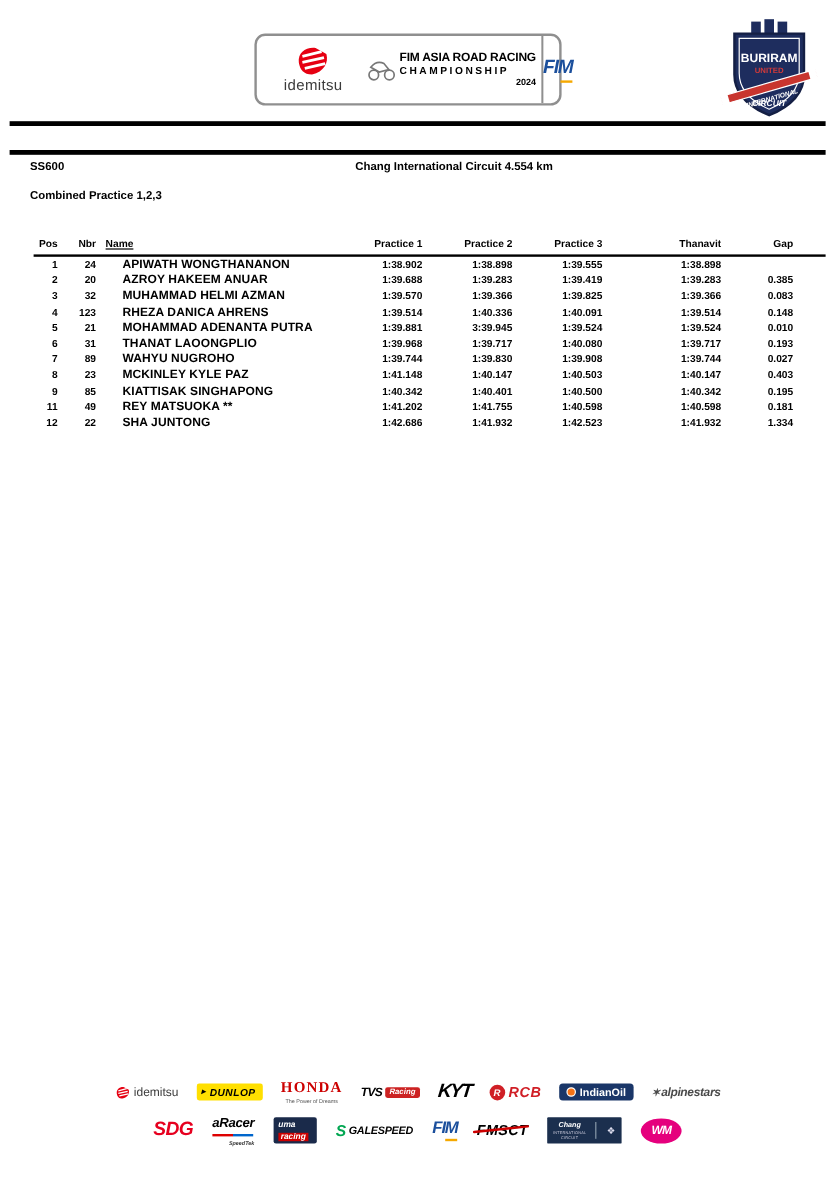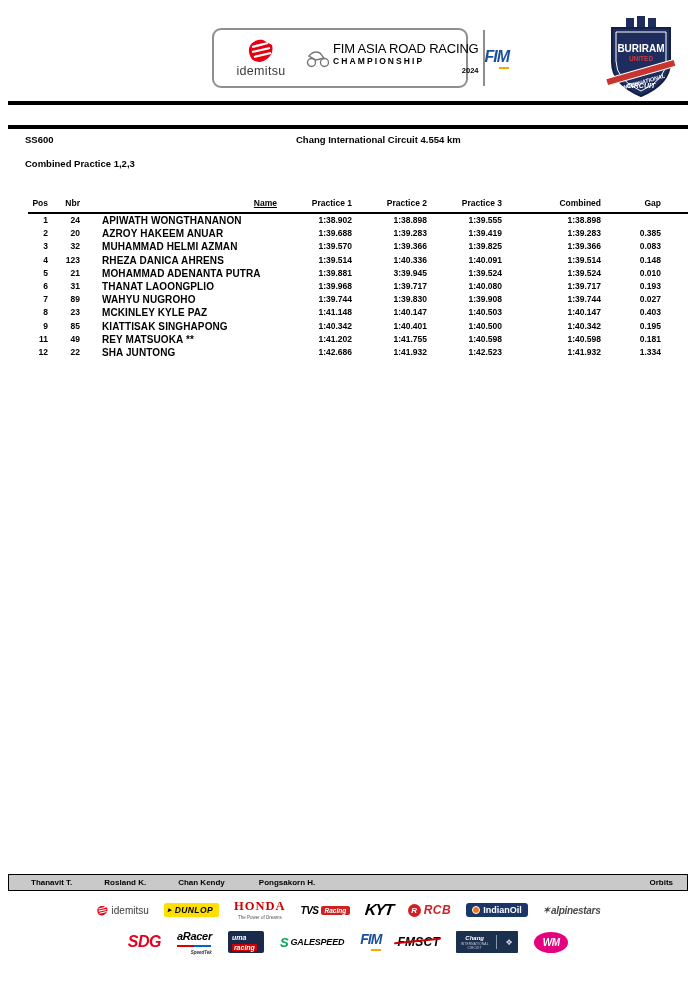--- a/index.html
+++ b/index.html
@@ -13,21 +13,21 @@
   .banner-box {
     position:absolute; left:212px; top:28px; width:256px; height:60px;
     border:2.5px solid #8f8f8f; border-radius:9px; background:#fff;
     display:flex; align-items:stretch;
   }
   .banner-main { flex:1; display:flex; align-items:center; justify-content:center; gap:6px; padding:2px 4px 2px 8px; }
   .idemitsu-block { display:flex; flex-direction:column; align-items:center; width:78px; }
   .idemitsu-text { font-size:12.5px; color:#3b3b3b; letter-spacing:.3px; margin-top:1px; }
   .champ-block { display:flex; align-items:center; gap:3px; }
   .champ-text { display:flex; flex-direction:column; align-items:flex-start; }
-  .champ-line1 { font-size:13px; font-weight:normal; letter-spacing:-.2px; white-space:nowrap; }
+  .champ-line1 { font-size:10px; font-weight:bold; letter-spacing:-.2px; white-space:nowrap; }
   .champ-line2 { font-size:8.5px; font-weight:bold; letter-spacing:2.1px; white-space:nowrap; }
   .champ-year { font-size:7.5px; font-weight:bold; align-self:flex-end; }
   .banner-fim {
     width:46px; border-left:2.5px solid #8f8f8f; display:flex; flex-direction:column;
     align-items:center; justify-content:center; border-radius:0 7px 7px 0;
   }
   .fim-word { font-size:16px; font-weight:900; font-style:italic; color:#1b4f9c; letter-spacing:-1px; }
   .fim-bar { width:10px; height:2px; background:#f5a800; margin:1px 0 0 14px; }
 
   
@@ -38,21 +38,21 @@
   .rule-1 { top:101px; height:4px; }
   .rule-2 { top:125px; height:4px; }
   .doc-title { position:absolute; left:17px; top:108px; font-size:12.5px; font-weight:bold; letter-spacing:.1px; }
   .class-label { position:absolute; left:25px; top:134px; font-size:9.5px; font-weight:bold; }
   .circuit-label { position:absolute; left:296px; top:134px; font-size:9.5px; font-weight:bold; }
   .session-label { position:absolute; left:25px; top:158px; font-size:9.5px; font-weight:bold; }
 
   
   .results { position:absolute; left:30px; top:198px; width:631px; border-collapse:collapse; table-layout:fixed; }
   .results th { font-size:8.5px; font-weight:bold; text-align:right; padding:0 0 6px 0; white-space:nowrap; }
-  .results th.col-name { text-align:right; padding-left:8px;text-decoration:underline; }
+  .results th.col-name { text-align:left; padding-left:8px;text-decoration:underline; }
   .results td { font-size:8.5px; font-weight:bold; text-align:right; line-height:13.2px; white-space:nowrap; }
   .results td.cell-name { text-align:left; padding-left:22px; font-size:10px; letter-spacing:.1px; }
   .header-rule { position:absolute; left:28px; right:8px; top:212px; height:2px; background:#000; }
 
   
   .officials-bar {
     position:absolute; left:8px; right:8px; top:874px; height:17px;
     background:#c9c9c9; border:1.5px solid #000;
     display:flex; align-items:center; font-size:8px; font-weight:bold;
   }
@@ -179,21 +179,21 @@
         <col style="width:60px">
     </colgroup>
     <thead>
       <tr>
         <th>Pos</th>
         <th>Nbr</th>
         <th class="col-name">Name</th>
         <th>Practice 1</th>
         <th>Practice 2</th>
         <th>Practice 3</th>
-        <th>Combined</th>
+        <th>Thanavit</th>
         <th>Gap</th>
       </tr>
     </thead>
     <tbody>
       <tr>
           <td>1</td>
           <td>24</td>
           <td class="cell-name">APIWATH WONGTHANANON</td>
           <td>1:38.902</td>
           <td>1:38.898</td>
@@ -298,27 +298,20 @@
           <td>1:42.686</td>
           <td>1:41.932</td>
           <td>1:42.523</td>
           <td>1:41.932</td>
           <td>1.334</td>
         </tr>
     </tbody>
   </table>
   <div class="header-rule"></div>
 
-  <div class="officials-bar">
-    <span class="official off-0">Thanavit T.</span>
-    <span class="official off-1">Rosland K.</span>
-    <span class="official off-2">Chan Kendy</span>
-    <span class="official off-3">Pongsakorn H.</span>
-    <span class="timing-provider">Orbits</span>
-  </div>
 
   <div class="sponsor-row sponsor-row-1">
     <div class="logo">
       <svg width="13" height="11" viewBox="0 0 30 25">
         <path d="M3,14 C2,6 9,1 17,2 L26,7 C28,14 24,22 14,24 C7,24 4,20 3,14 Z" fill="#e60012"></path>
         <path d="M6,9 L22,5" stroke="#fff" stroke-width="2.5" fill="none"></path>
         <path d="M6,14 L24,10" stroke="#fff" stroke-width="2.5" fill="none"></path>
         <path d="M8,19 L25,15" stroke="#fff" stroke-width="2.5" fill="none"></path>
       </svg>
       <span class="idemitsu-sm-text">idemitsu</span>

